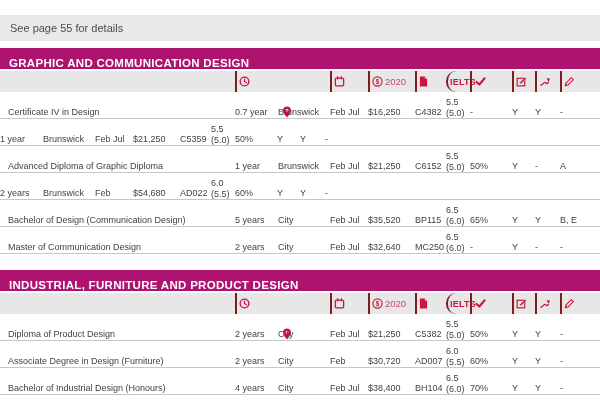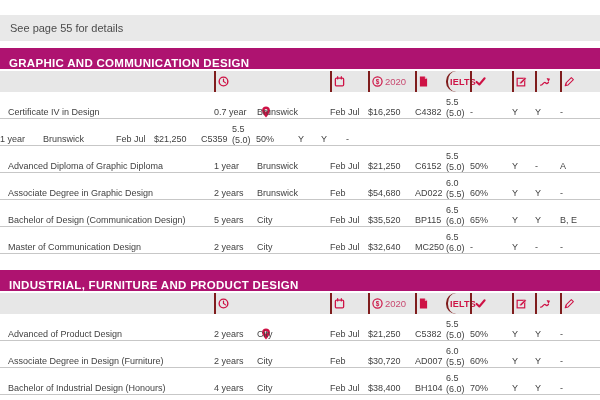--- a/index.html
+++ b/index.html
@@ -30,21 +30,21 @@
   .sec-header{
     height:21px;background:#ae1370;color:#fff;font-weight:bold;
     font-size:11.5px;letter-spacing:.3px;display:flex;align-items:flex-end;
     padding-left:9px;box-sizing:border-box;margin-bottom:2px;
   }
 
   
   .c{flex:0 0 auto;box-sizing:border-box;}
   .c.name   {flex:1 1 auto;padding-left:8px;padding-right:4px;}
   .c.dur    {width:43px;}
-  .c.campus {width:73px;margin-top:41px;}
+  .c.campus {width:52px;margin-top:41px;}
   .c.intake {width:38px;}
   .c.fee    {width:47px;}
   .c.code   {width:31px;}
   .c.ielts  {width:24px;border-radius:10px;}
   .c.pct    {width:42px;}
   .c.credit {width:23px;}
   .c.path   {width:25px;}
   .c.other  {width:40px;}
 
   
@@ -209,21 +209,20 @@
       <div>5.5</div>
       <div>(5.0)</div>
     </div>
     <div class="c pct">50%</div>
     <div class="c credit">Y</div>
     <div class="c path">-</div>
     <div class="c other">A</div>
   </div>
 
   <div class="row">
-    <div class="c name">Associate Degree in Graphic Design</div>
     <div class="c dur">2 years</div>
     <div class="c campus">Brunswick</div>
     <div class="c intake">Feb</div>
     <div class="c fee">$54,680</div>
     <div class="c code">AD022</div>
     <div class="c ielts">
       <div>6.0</div>
       <div>(5.5)</div>
     </div>
     <div class="c pct">60%</div>
@@ -349,21 +348,21 @@
         <svg width="11" height="11" viewBox="0 0 24 24">
               <path d="M2.5 21.5 4.5 15 16 3.5l4.5 4.5L9 19.5z" fill="none" stroke="#ce1245" stroke-width="2.2" stroke-linejoin="round"></path>
               <path d="M2.5 21.5 4.5 15l2.5 2.5z" fill="#ce1245"></path>
             </svg>
       </span>
     </div>
   </div>
 
     <div>
   <div class="row">
-    <div class="c name">Advanced of Product Design</div>
+    <div class="c name">Diploma of Product Design</div>
     <div class="c dur">2 years</div>
     <div class="c campus">City</div>
     <div class="c intake">Feb Jul</div>
     <div class="c fee">$21,250</div>
     <div class="c code">C5382</div>
     <div class="c ielts">
       <div>5.5</div>
       <div>(5.0)</div>
     </div>
     <div class="c pct">50%</div>

